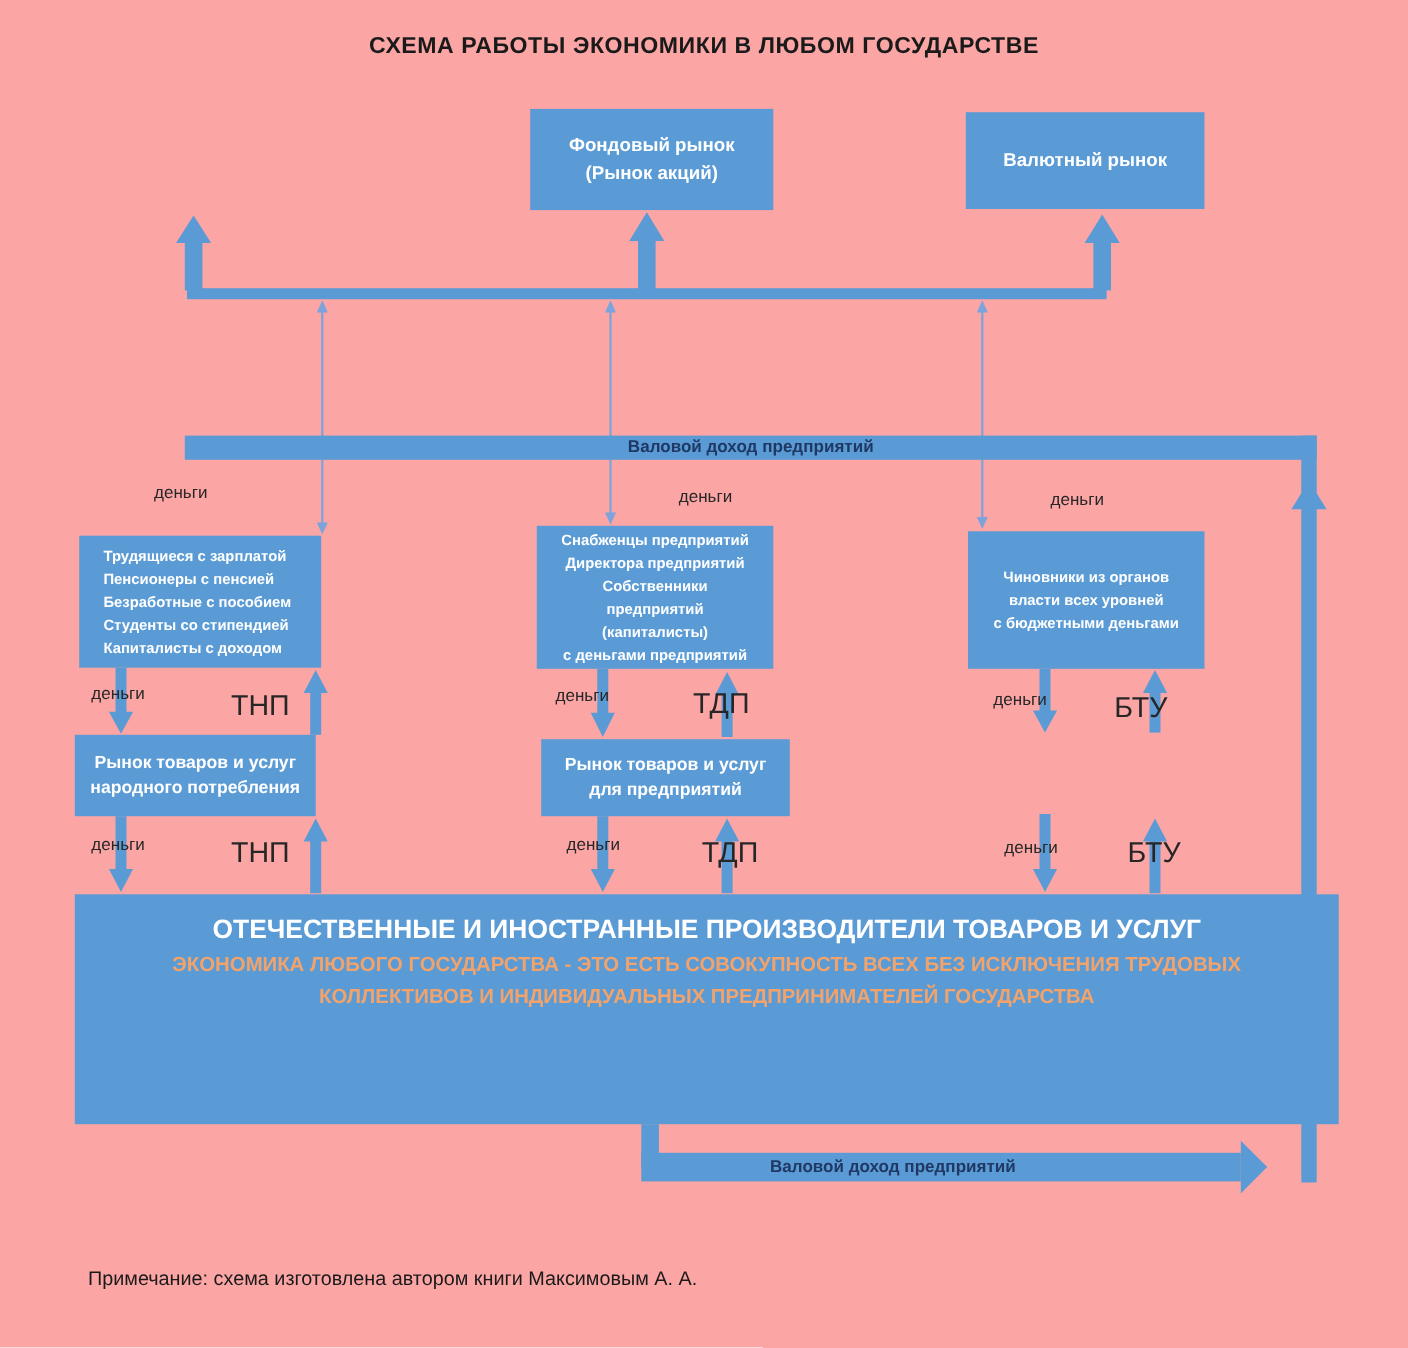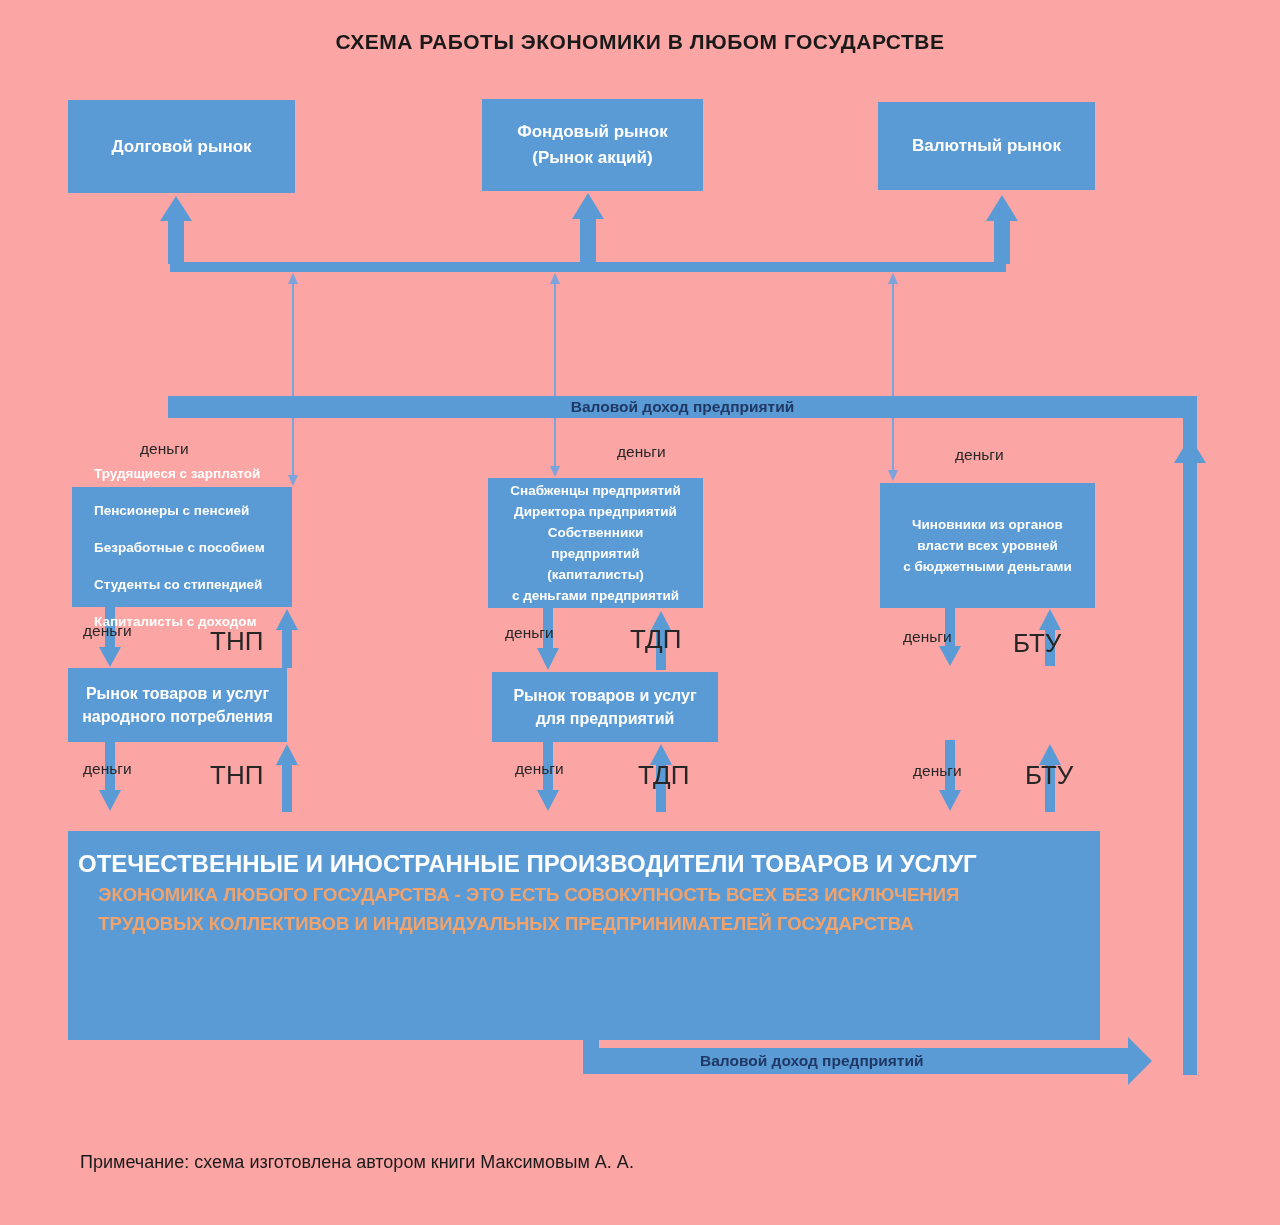--- a/index.html
+++ b/index.html
@@ -13,34 +13,34 @@
     background:#5B9BD5;color:#ffffff;box-sizing:border-box;
     display:flex;flex-direction:column;justify-content:center;align-items:center;
     text-align:center;
   }
   .title{
     left:0;top:30px;width:1280px;text-align:center;
     font-size:21px;font-weight:600;color:#1a1a1a;letter-spacing:0.5px;
   }
   .topbox{font-size:17px;font-weight:600;line-height:26px;}
   .midbox{font-size:13.5px;font-weight:600;line-height:21px;}
-  .midbox.leftalign{align-items:flex-start;text-align:right;padding-left:22px;gap:16px;}
+  .midbox.leftalign{align-items:flex-start;text-align:right;padding-left:22px;}
   .marketbox{font-size:16px;font-weight:600;line-height:23px;padding:0 14px;}
   .money{font-size:15.5px;color:#262626;z-index:3;}
   .flowcode{font-size:26px;color:#262626;z-index:3;}
   .barcaption{
     font-size:15.5px;font-weight:600;color:#1F3864;text-align:left;z-index:3;
   }
   .gross-bar-top{
     left:168px;top:396px;width:1029px;height:22px;background:#5B9BD5;
     display:flex;align-items:center;justify-content:center;
   }
   .producers{
-    left:68px;top:831px;width:1032px;height:209px;background:#5B9BD5;
-    box-sizing:border-box;padding:16px 10px 0 10px;
+    left:68px;top:813px;width:1149px;height:209px;background:#5B9BD5;
+    box-sizing:border-box;padding:16px 10px 0 10px;text-align:center;
   }
   .producers .white-line{color:#ffffff;font-size:24px;font-weight:700;line-height:33px;}
   .producers .orange-line{color:#F2A36B;font-size:18.5px;font-weight:600;line-height:29px;width:96%;margin:0 auto;}
   .footnote{left:80px;top:1152px;font-size:18px;color:#1a1a1a;}
 </style>
 </head>
 <body>
 
 <div id="stage">
 
@@ -141,23 +141,20 @@
       <rect x="583" y="1022" width="16" height="40"></rect>
       <rect x="583" y="1048" width="545" height="26"></rect>
       <polygon points="1128,1037 1128,1085 1152,1061"></polygon>
       <rect x="1183" y="396" width="14" height="679"></rect>
       <polygon points="1174,463 1206,463 1190,437"></polygon>
     </g>
   </svg>
 
   <div class="abs title">СХЕМА РАБОТЫ ЭКОНОМИКИ В ЛЮБОМ ГОСУДАРСТВЕ</div>
 
-  <div class="abs blue-box topbox" style="left:68px;top:100px;width:227px;height:93px;">
-    <div>Долговой рынок</div>
-  </div>
   <div class="abs blue-box topbox" style="left:482px;top:99px;width:221px;height:92px;">
     <div>Фондовый рынок</div>
     <div>(Рынок акций)</div>
   </div>
   <div class="abs blue-box topbox" style="left:878px;top:102px;width:217px;height:88px;">
     <div>Валютный рынок</div>
   </div>
 
   <div class="abs gross-bar-top">
     <span class="barcaption">Валовой доход предприятий</span>

